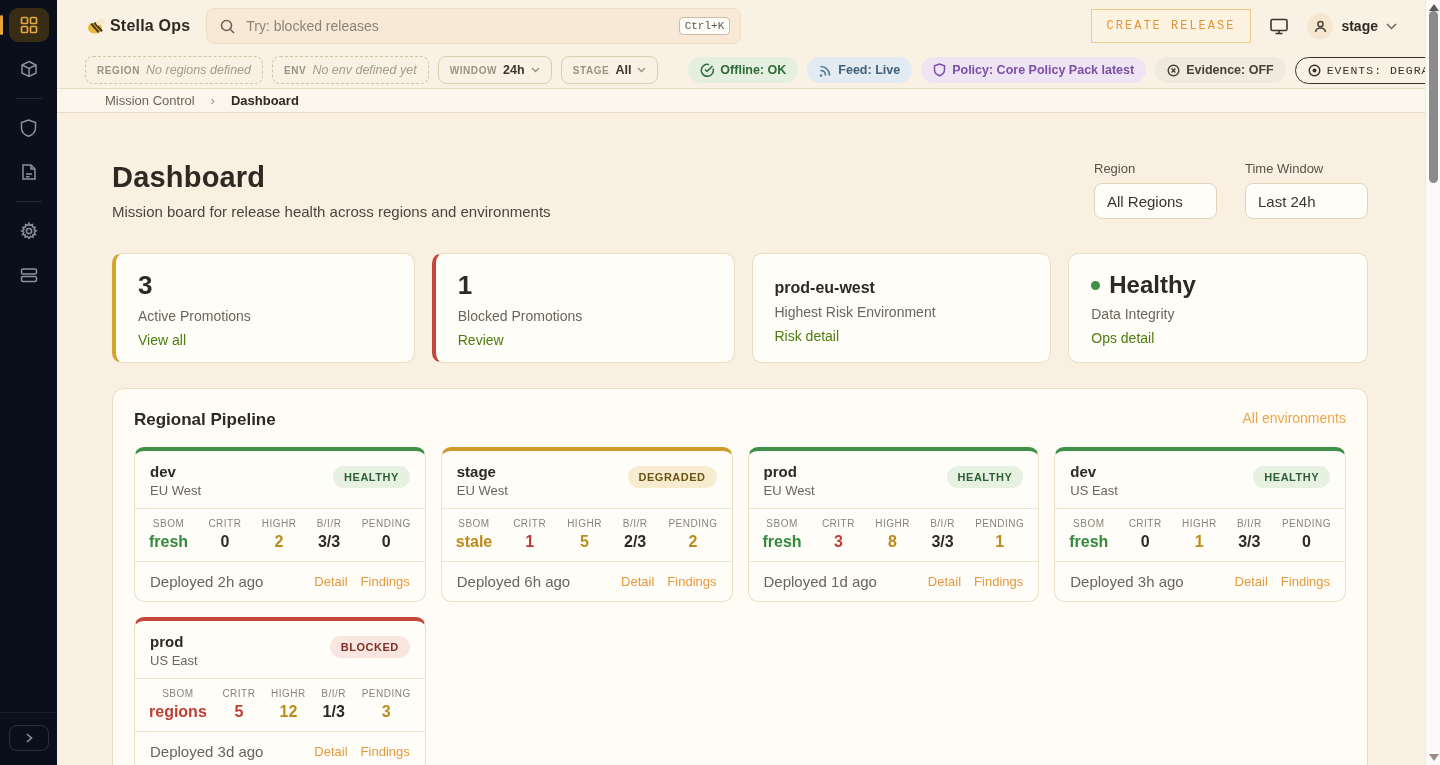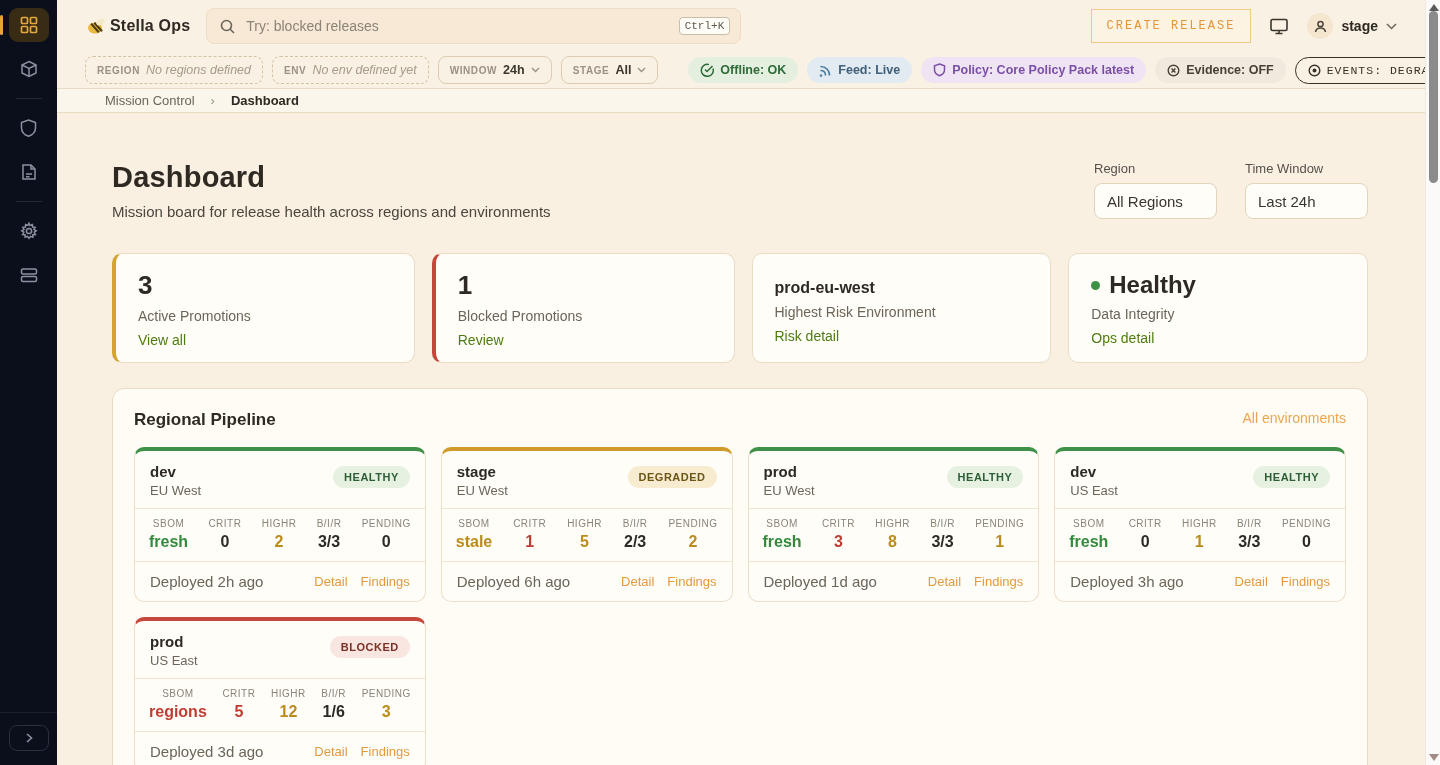--- a/index.html
+++ b/index.html
@@ -530,21 +530,21 @@
               <div class="stat-col">
                 <div class="k">CRITR</div>
                 <div class="v tone-red">5</div>
               </div>
               <div class="stat-col">
                 <div class="k">HIGHR</div>
                 <div class="v tone-amber">12</div>
               </div>
               <div class="stat-col">
                 <div class="k">B/I/R</div>
-                <div class="v tone-dark">1/6</div>
+                <div class="v tone-dark">1/3</div>
               </div>
               <div class="stat-col">
                 <div class="k">PENDING</div>
                 <div class="v tone-amber">3</div>
               </div>
             </div>
     <div class="pipe-foot">
       <span class="deployed">Deployed 3d ago</span>
       <span class="foot-links">
                 <span class="link">Detail</span>

